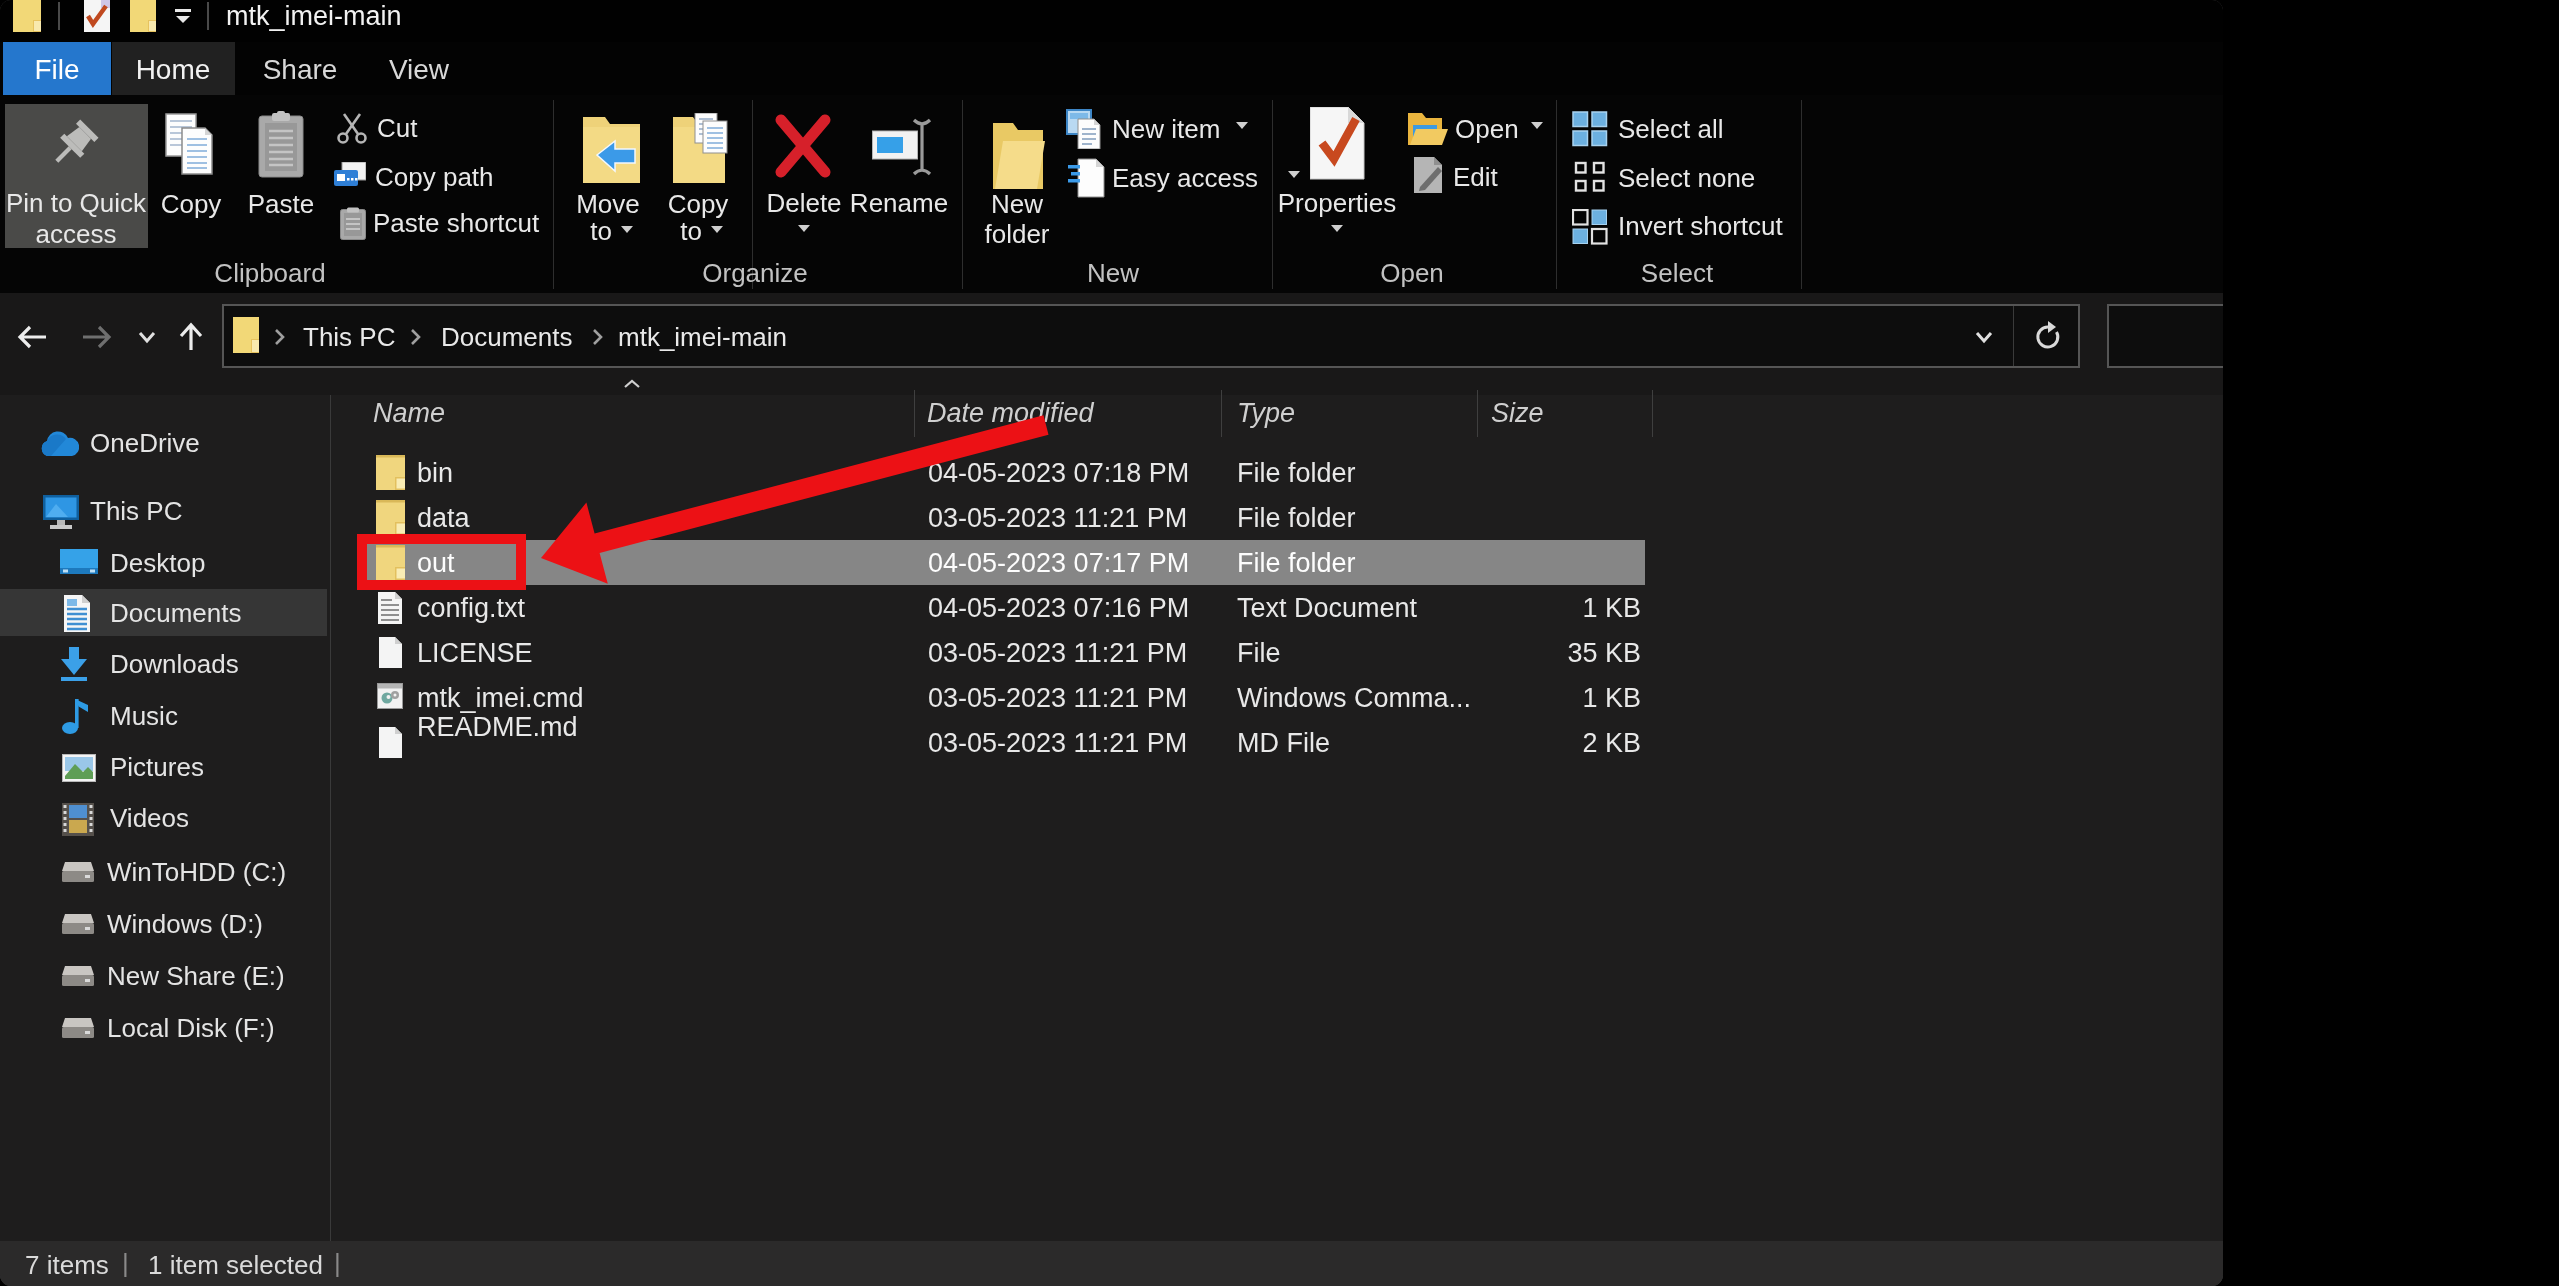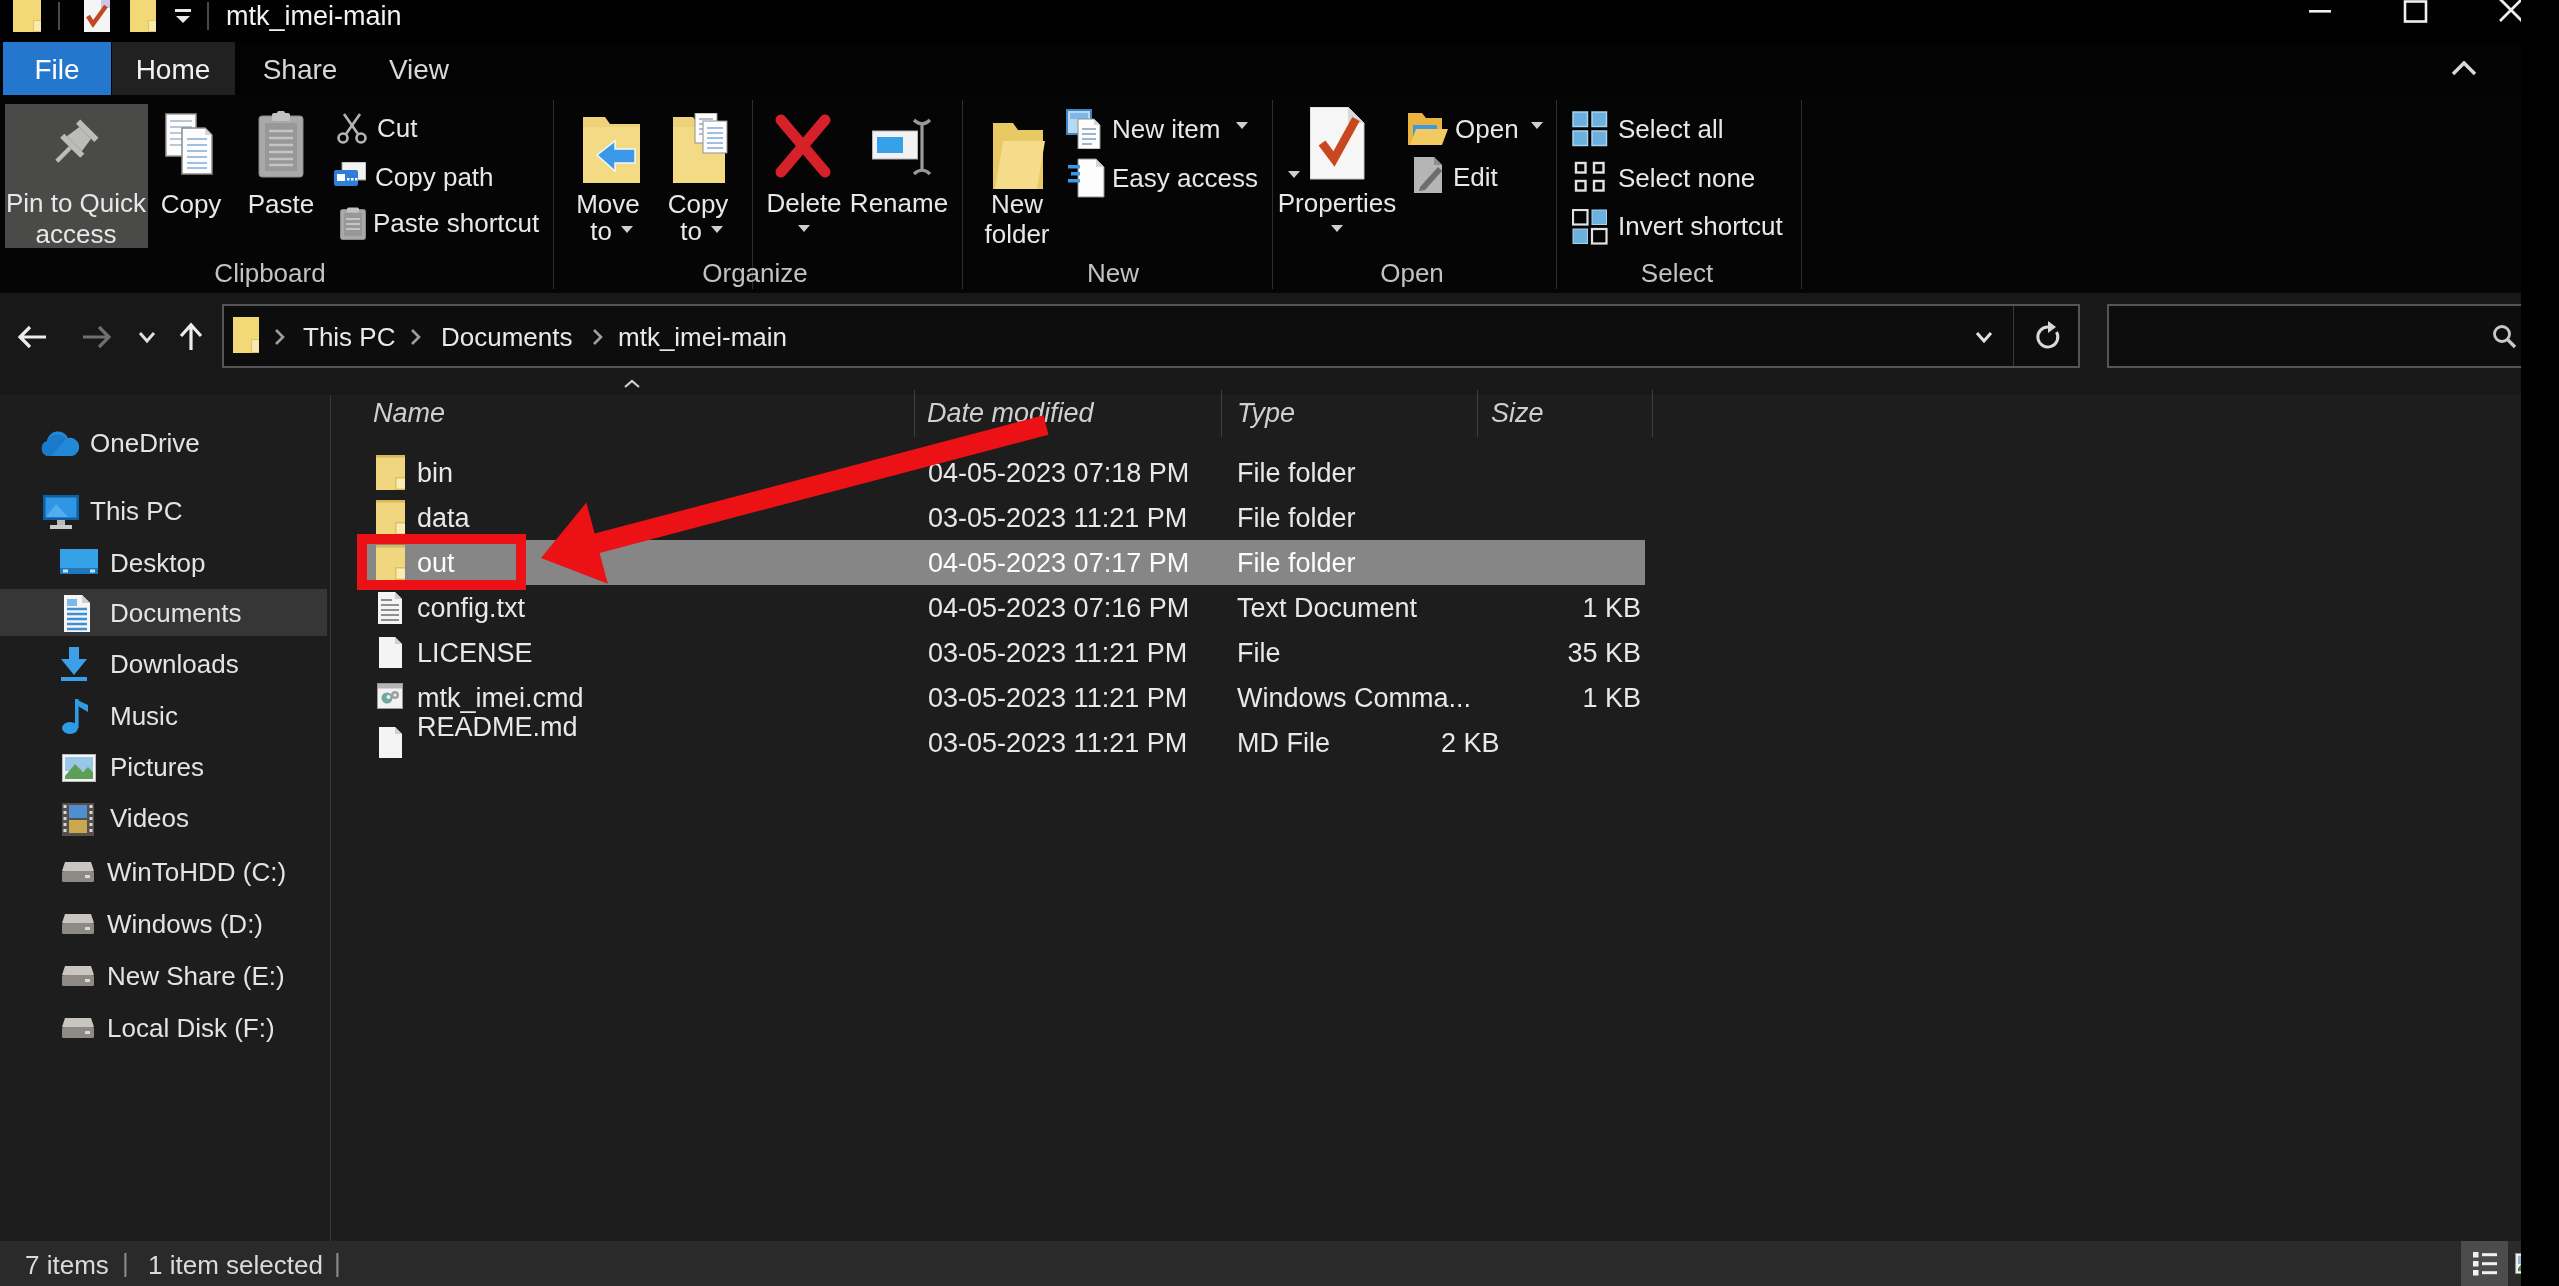--- a/index.html
+++ b/index.html
@@ -1,17 +1,17 @@
 <!DOCTYPE html>
 <html><head>
 <meta charset="utf-8">
 <style>
 html,body{margin:0;padding:0;background:#000;}
-#app{position:relative;width:2521px;height:1286px;background:#404040;overflow:hidden;
-  font-family:"Liberation Sans",sans-serif;color:#e9e9e9;}
+#app{position:relative;width:2223px;height:1286px;background:#404040;overflow:hidden;
+  font-family:"Liberation Sans",sans-serif;color:#e9e9e9;border-radius:11px;}
 .abs{position:absolute;}
 .t{position:absolute;white-space:nowrap;font-family:"Liberation Sans",sans-serif;}
 .c{transform:translateX(-50%);}
 .vline{position:absolute;width:1px;background:#2e2e2e;}
 </style>
 </head>
 <body>
 <div id="app">
 
 <div class="abs" style="left:0;top:0;width:2559px;height:42px;background:#010101;"></div>
@@ -476,21 +476,21 @@
 <div class="t fn" style="left:1237px;top:503px;">File folder</div>
 <div class="t fn" style="left:1237px;top:548px;color:#fdfdfd;">File folder</div>
 <div class="t fn" style="left:1237px;top:593px;">Text Document</div>
 <div class="t fn" style="left:1237px;top:638px;">File</div>
 <div class="t fn" style="left:1237px;top:683px;">Windows Comma...</div>
 <div class="t fn" style="left:1237px;top:728px;">MD File</div>
 
 <div class="t fn" style="left:1441px;top:593px;width:200px;text-align:right;">1 KB</div>
 <div class="t fn" style="left:1441px;top:638px;width:200px;text-align:right;">35 KB</div>
 <div class="t fn" style="left:1441px;top:683px;width:200px;text-align:right;">1 KB</div>
-<div class="t fn" style="left:1441px;top:728px;width:200px;">2 KB</div>
+<div class="t fn" style="left:1441px;top:728px;width:200px;text-align:right;">2 KB</div>
 
 <div class="abs" style="left:357px;top:534px;width:169px;height:56px;border:10px solid #ec1115;box-sizing:border-box;"></div>
 <svg class="abs" style="left:0;top:0;" width="2559" height="1286" viewBox="0 0 2559 1286" pointer-events="none">
  <polygon points="1043.5,415.3 594.6,533.5 586.4,502.6 541,558 607.8,583.8 599.6,552.9 1048.5,434.7" fill="#ec1115"></polygon>
 </svg>
 
 <div class="abs" style="left:0;top:1241px;width:2559px;height:45px;background:#2b2a2a;"></div>
 <div class="t" style="left:25px;top:1250px;font-size:26px;color:#dadada;">7 items</div>
 <div class="t" style="left:122px;top:1248px;font-size:26px;color:#8a8a8a;">|</div>
 <div class="t" style="left:148px;top:1250px;font-size:26px;color:#dadada;">1 item selected</div>

